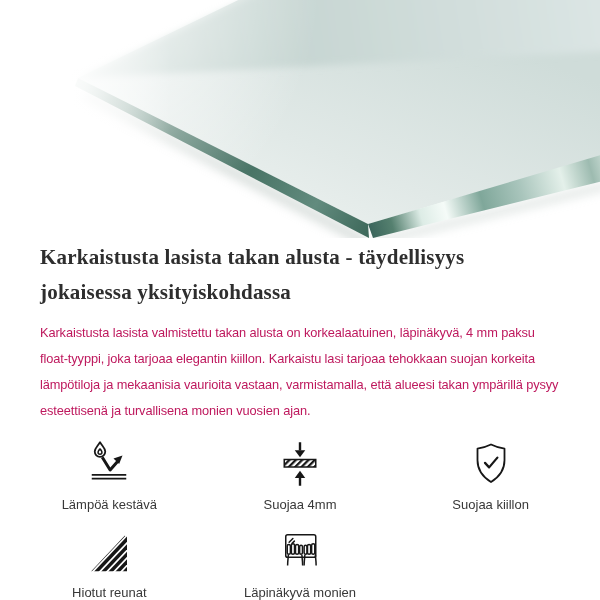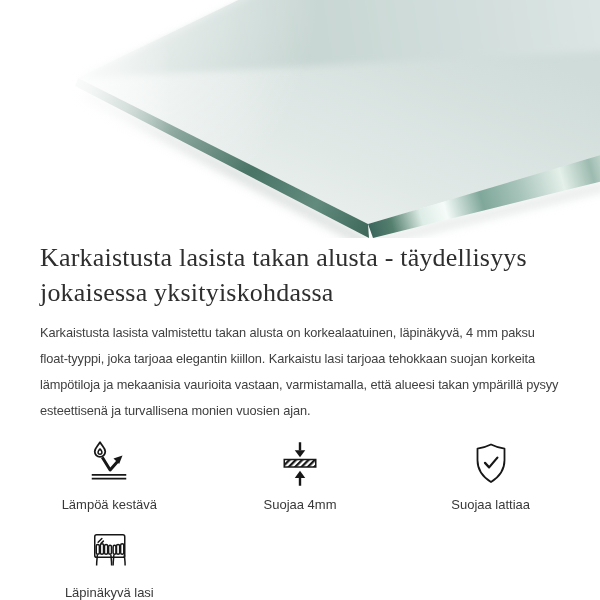--- a/index.html
+++ b/index.html
@@ -13,32 +13,32 @@
   }
   .hero{
     position:relative;
     width:600px;height:238px;
   }
   .hero svg{display:block;}
   .title{
     margin:2px 40px 0 40px;
     max-width:522px;
     font-family:"Liberation Serif", serif;
-    font-weight:400;
-    font-size:26px;
+    font-weight:700;
+    font-size:21px;
     line-height:35px;
     color:#2e2e2e;
     letter-spacing:.2px;
   }
   .intro{
     margin:10px 24px 0 40px;
     max-width:524px;
     font-size:12.8px;
     line-height:26px;
-    color:#404040;
+    color:#be185d;
     letter-spacing:-0.1px;
   }
   .features{
     margin:16px 14px 0 14px;
     display:grid;
     grid-template-columns:repeat(3,1fr);
     row-gap:16px;
   }
   .feature{
     display:flex;
@@ -171,24 +171,44 @@
       <span class="lbl">Suojaa 4mm</span>
     </div>
 
     <div class="feature">
       <div class="ic">
         <svg viewBox="0 0 64 64">
           <path class="stroke" d="M32,6 C37,8.5 43.5,10.5 50,11.5 L50,27 C50,41 42.5,49.5 32,56 C21.5,49.5 14,41 14,27 L14,11.5 C20.5,10.5 27,8.5 32,6 Z"></path>
           <polyline class="stroke" style="stroke-width:3;stroke-linecap:round" points="24,30.5 29.5,36.5 40.5,23.5"></polyline>
         </svg>
       </div>
-      <span class="lbl">Suojaa lattiaa</span>
-    </div>
-
-
+      <span class="lbl">Suojaa kiillon</span>
+    </div>
+
+
+    <div class="feature">
+      <div class="ic">
+        <svg viewBox="0 0 64 64">
+          <defs>
+            <clipPath id="tri">
+                <polygon points="8,58 56,58 56,7"></polygon>
+              </clipPath>
+          </defs>
+          <g clip-path="url(#tri)" stroke="#171717" stroke-width="4.6">
+            <line x1="2" y1="62" x2="52" y2="9"></line>
+            <line x1="11.5" y1="62" x2="61.5" y2="9"></line>
+            <line x1="21" y1="62" x2="71" y2="9"></line>
+            <line x1="30.5" y1="62" x2="80.5" y2="9"></line>
+            <line x1="40" y1="62" x2="90" y2="9"></line>
+            <line x1="49.5" y1="62" x2="99.5" y2="9"></line>
+          </g>
+        </svg>
+      </div>
+      <span class="lbl">Hiotut reunat</span>
+    </div>
 
     <div class="feature">
       <div class="ic">
         <svg viewBox="0 0 64 64">
           <rect class="stroke-thin" x="13" y="9" width="40" height="30" rx="2.5"></rect>
           <path class="stroke-thin" style="stroke-linecap:round" d="M17.5,19 L22.5,14 M21.5,20.5 L24.5,17.5"></path>
           <g class="stroke-thin">
 
             <rect x="15" y="22" width="4.2" height="13" rx="2.1"></rect>
             <rect x="20.5" y="21" width="4.2" height="14" rx="2.1"></rect>
@@ -196,17 +216,17 @@
             <rect x="31.5" y="23" width="3.8" height="12" rx="1.9"></rect>
             <path d="M16.5,36 C16,41 15.5,45 15.5,50 M34.5,36 C35,41 35.5,45 35.5,50"></path>
 
             <rect x="37.5" y="23" width="3.8" height="12" rx="1.9" transform="translate(0,0)"></rect>
             <rect x="42" y="22" width="4.2" height="13" rx="2.1"></rect>
             <rect x="47.5" y="21" width="4.2" height="14" rx="2.1"></rect>
             <path d="M38.5,36 C38,41 37.5,45 37.5,50 M52.5,36 C53,41 53.5,45 53.5,50"></path>
           </g>
         </svg>
       </div>
-      <span class="lbl">Läpinäkyvä lasi</span>
+      <span class="lbl">Läpinäkyvä monien</span>
     </div>
 
   </div>
 </div>
 
 </body></html>

